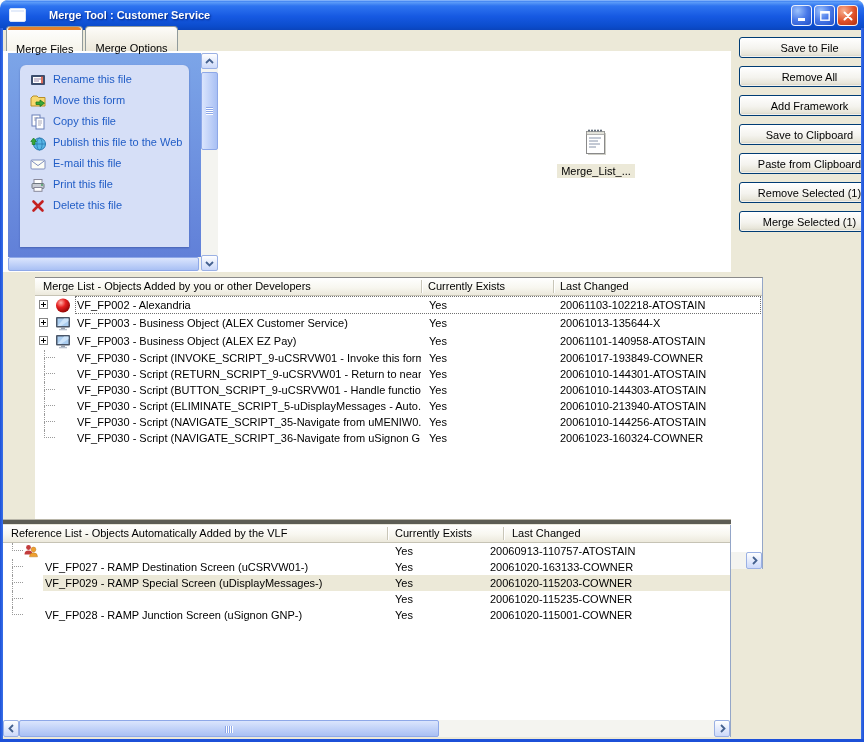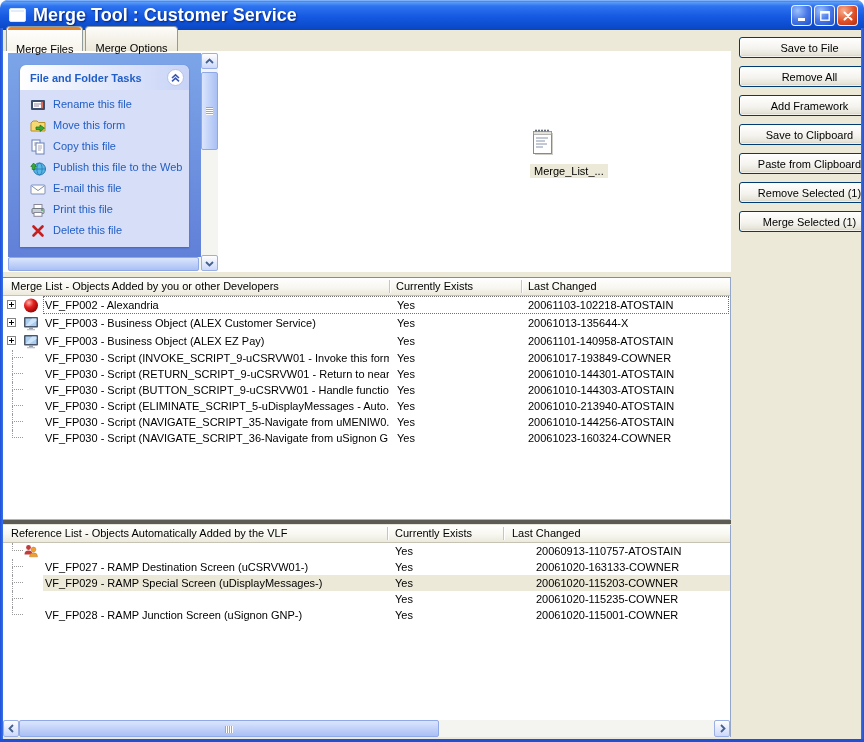--- a/index.html
+++ b/index.html
@@ -10,21 +10,21 @@
   .wb{position:absolute;z-index:60;background:linear-gradient(90deg,#1c50d8,#3a71e8);}
   .wb.left{left:0;top:28px;bottom:0;width:3px;}
   .wb.right{right:0;top:28px;bottom:0;width:3px;background:linear-gradient(90deg,#3a71e8,#1c50d8);}
   .wb.bottom{left:0;right:0;bottom:0;height:3px;background:#1c50d8;}
 
   
   .titlebar{position:absolute;left:0;top:0;right:0;height:30px;border-radius:7px 7px 0 0;
     background:linear-gradient(180deg,#2a70ee 0%,#5a9af8 8%,#2e74f0 20%,#1659e2 55%,#0b4ccc 88%,#0a44bc 100%);
     box-shadow:inset 0 1px 0 #7fb0fa;display:flex;align-items:center;}
   .app-icon{width:17px;height:14px;margin-left:9px;flex:none;}
-  .title-text{color:#fff;font-size:18px;font-weight:bold;margin-left:7px;
+  .title-text{color:#fff;font-size:11px;font-weight:bold;margin-left:23px;
     text-shadow:1px 1px 2px #00247a;white-space:nowrap;}
   .tb-controls{position:absolute;right:6px;top:5px;display:flex;gap:2px;}
   .tb-btn{width:21px;height:21px;border-radius:4px;border:1px solid rgba(255,255,255,.9);
     display:flex;align-items:center;justify-content:center;padding:0;cursor:default;}
   .btn-blue{background:radial-gradient(circle at 30% 25%,#9cc2fc 0%,#4878e8 50%,#2050c8 100%);}
   .btn-close{background:radial-gradient(circle at 30% 25%,#f8b090 0%,#e05028 55%,#b03010 100%);}
 
   
   .tabbar{position:absolute;left:6px;top:30px;height:21px;display:flex;align-items:flex-end;z-index:5;}
   .tab{position:relative;height:19px;line-height:18px;padding:12px 9px;font-size:11px;color:#000;
@@ -62,41 +62,41 @@
     background:linear-gradient(180deg,#dbe5fd,#a9c0f4);}
   .grip-v{position:absolute;left:4px;width:7px;display:flex;flex-direction:column;gap:1px;}
   .grip-v i{height:1px;background:#8ca6e8;box-shadow:0 1px 0 #fff;}
   .grip-h{position:absolute;top:5px;height:7px;display:flex;gap:1px;}
   .grip-h i{width:1px;background:#8ca6e8;box-shadow:1px 0 0 #fff;}
   .pane-hscroll{position:absolute;left:8px;top:257px;width:193px;height:14px;background:#f4f4f0;}
   .pane-hscroll .hthumb{height:14px;}
 
   
   .canvas{position:absolute;left:218px;top:51px;width:513px;height:221px;background:#fff;}
-  .fileitem{position:absolute;left:312px;top:76px;width:116px;cursor:default;}
+  .fileitem{position:absolute;left:320px;top:76px;width:116px;text-align:center;cursor:default;}
   .filelabel{display:inline-block;background:#ece9d8;padding:1px 4px;font-size:11px;margin-top:2px;}
 
   
   .lsec{position:absolute;left:3px;width:728px;background:#fff;border-right:1px solid #94a6c8;}
-  .msec{top:277px;height:292px;border-top:1px solid #8a8a8a;}
+  .msec{top:277px;height:292px;border-top:1px solid #8a8a8a;margin-left:32px;}
   .rsec{top:525px;height:212px;}
   .lhdr{position:relative;height:18px;line-height:17px;font-size:11px;
     background:linear-gradient(180deg,#ffffff 0%,#f8f7f0 55%,#ece9dc 100%);
     border-bottom:1px solid #c6c3b5;}
   .hcell{position:absolute;top:0;white-space:nowrap;}
   .hsep{position:absolute;top:2px;bottom:2px;width:1px;background:#c9c6b8;box-shadow:1px 0 0 #fff;}
   .rows{position:absolute;left:0;right:0;}
   .row{position:relative;font-size:11px;}
   .h18{height:18px;line-height:18px;}
   .h16{height:16px;line-height:16px;}
   .cname{position:absolute;left:42px;white-space:nowrap;overflow:hidden;max-width:344px;z-index:2;}
   .cexists{position:absolute;white-space:nowrap;z-index:2;}
   .cchanged{position:absolute;white-space:nowrap;z-index:2;}
   .msec .cexists{left:394px;} .msec .cchanged{left:525px;}
-  .rsec .cexists{left:392px;} .rsec .cchanged{left:533px;}
+  .rsec .cexists{left:392px;} .rsec .cchanged{left:487px;}
   .focusrect{position:absolute;left:40px;right:1px;top:0;bottom:0;border:1px dotted #707070;z-index:1;}
   .rsel{position:absolute;left:40px;right:0;top:0;bottom:0;background:#ece9d8;z-index:0;}
   .expb{position:absolute;left:4px;top:50%;margin-top:-5px;width:9px;height:9px;
     background:#fff;border:1px solid #848484;z-index:2;}
   .expb::before{content:"";position:absolute;left:1px;right:1px;top:3px;height:1px;background:#000;}
   .expb::after{content:"";position:absolute;top:1px;bottom:1px;left:3px;width:1px;background:#000;}
   .ricon{position:absolute;left:20px;top:50%;margin-top:-8px;width:16px;height:16px;z-index:2;}
   .tl-l{position:absolute;left:9px;top:0;height:50%;width:11px;
     border-left:1px dotted #9a9a9a;border-bottom:1px dotted #9a9a9a;}
   .tl-c{position:absolute;left:9px;top:50%;bottom:0;width:0;border-left:1px dotted #9a9a9a;}
@@ -146,28 +146,20 @@
 
   <div class="tabbar">
     <div class="tab active">Merge Files</div>
     <div class="tab">Merge Options</div>
   </div>
 
   <div class="topwhite"></div>
 
   <div class="taskpane">
     <div class="fpanel">
-      <div class="fpanel-hdr">
-        <span>File and Folder Tasks</span>
-        <button class="chev-btn">
-          <svg width="13" height="13" viewBox="0 0 13 13">
-              <path d="M3 7 L6.5 3.8 L10 7 M3 10.4 L6.5 7.2 L10 10.4" fill="none" stroke="#3a56b4" stroke-width="1.6"></path>
-            </svg>
-        </button>
-      </div>
       <div class="fpanel-body">
         <div class="task">
           <span class="ticon">
             <svg width="16" height="16" viewBox="0 0 16 16">
                 <rect x="1" y="3" width="14" height="10" rx="1" fill="#3c4e6e"></rect>
                 <rect x="3" y="5" width="10" height="6" fill="#fff"></rect>
                 <line x1="4" y1="7" x2="11" y2="7" stroke="#98a" stroke-width="1"></line>
                 <line x1="4" y1="9" x2="9" y2="9" stroke="#98a" stroke-width="1"></line>
                 <line x1="12" y1="4.5" x2="12" y2="11.5" stroke="#d04028" stroke-width="1.5"></line>
               </svg>

